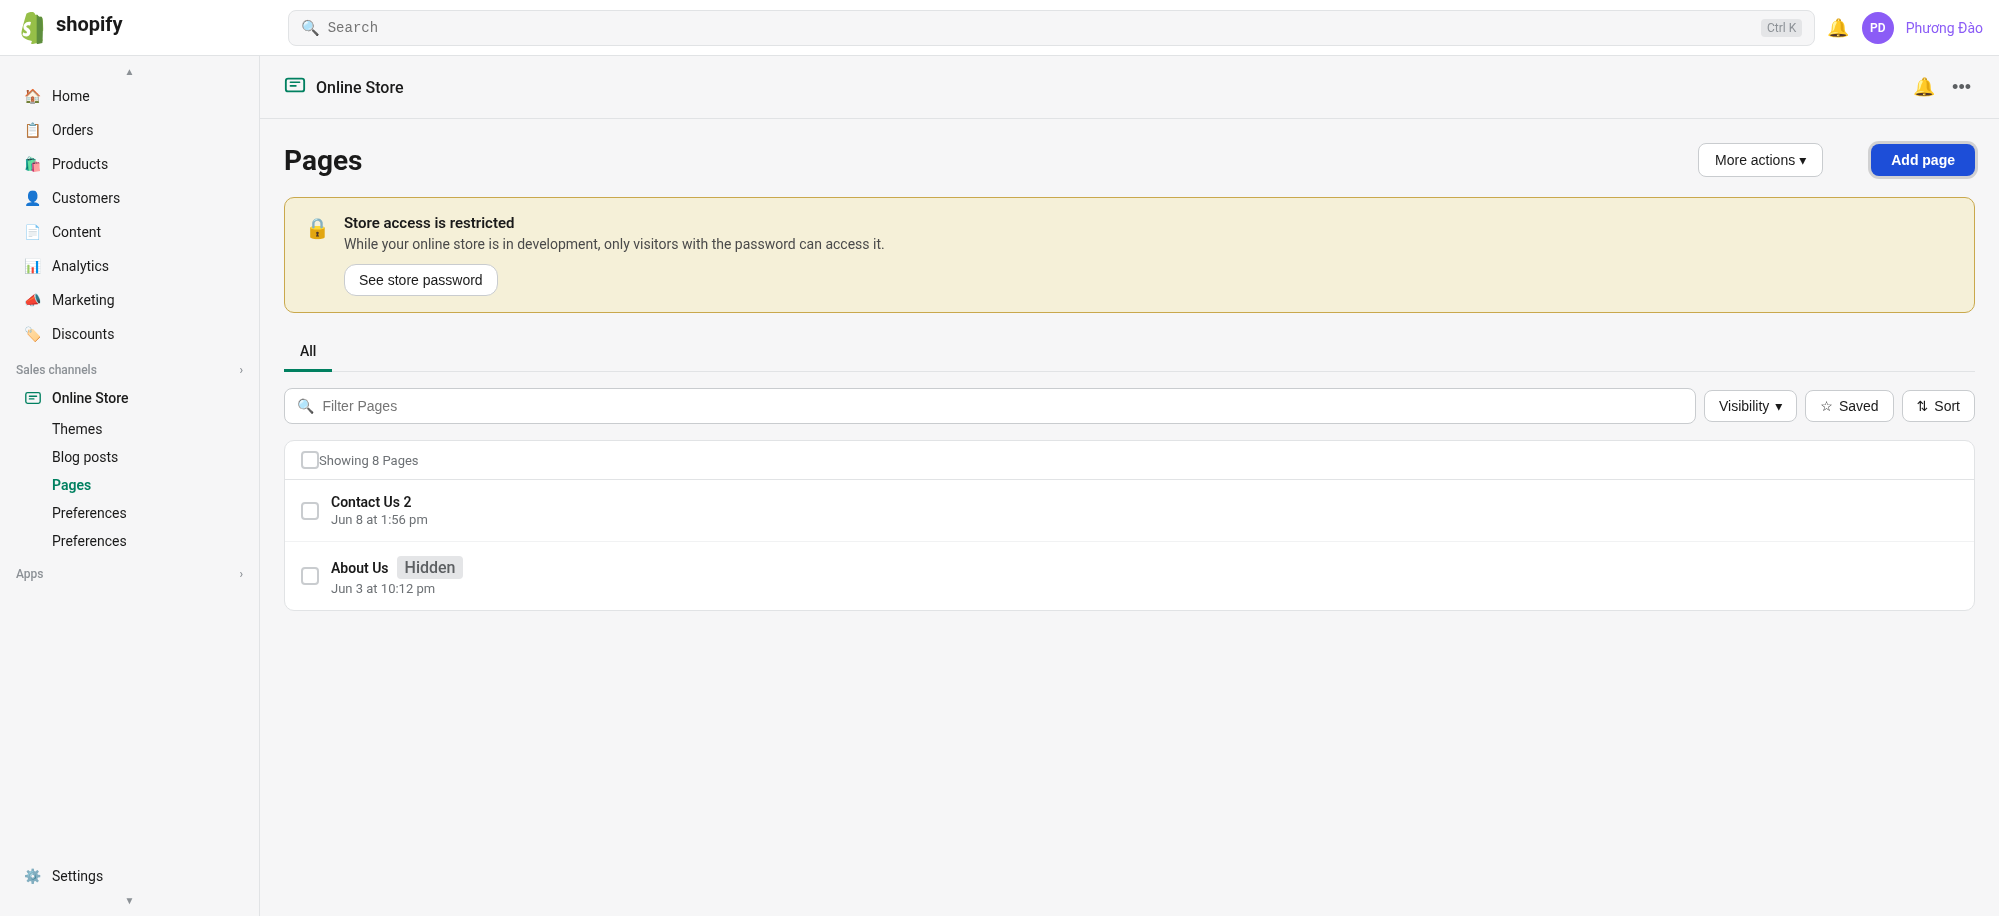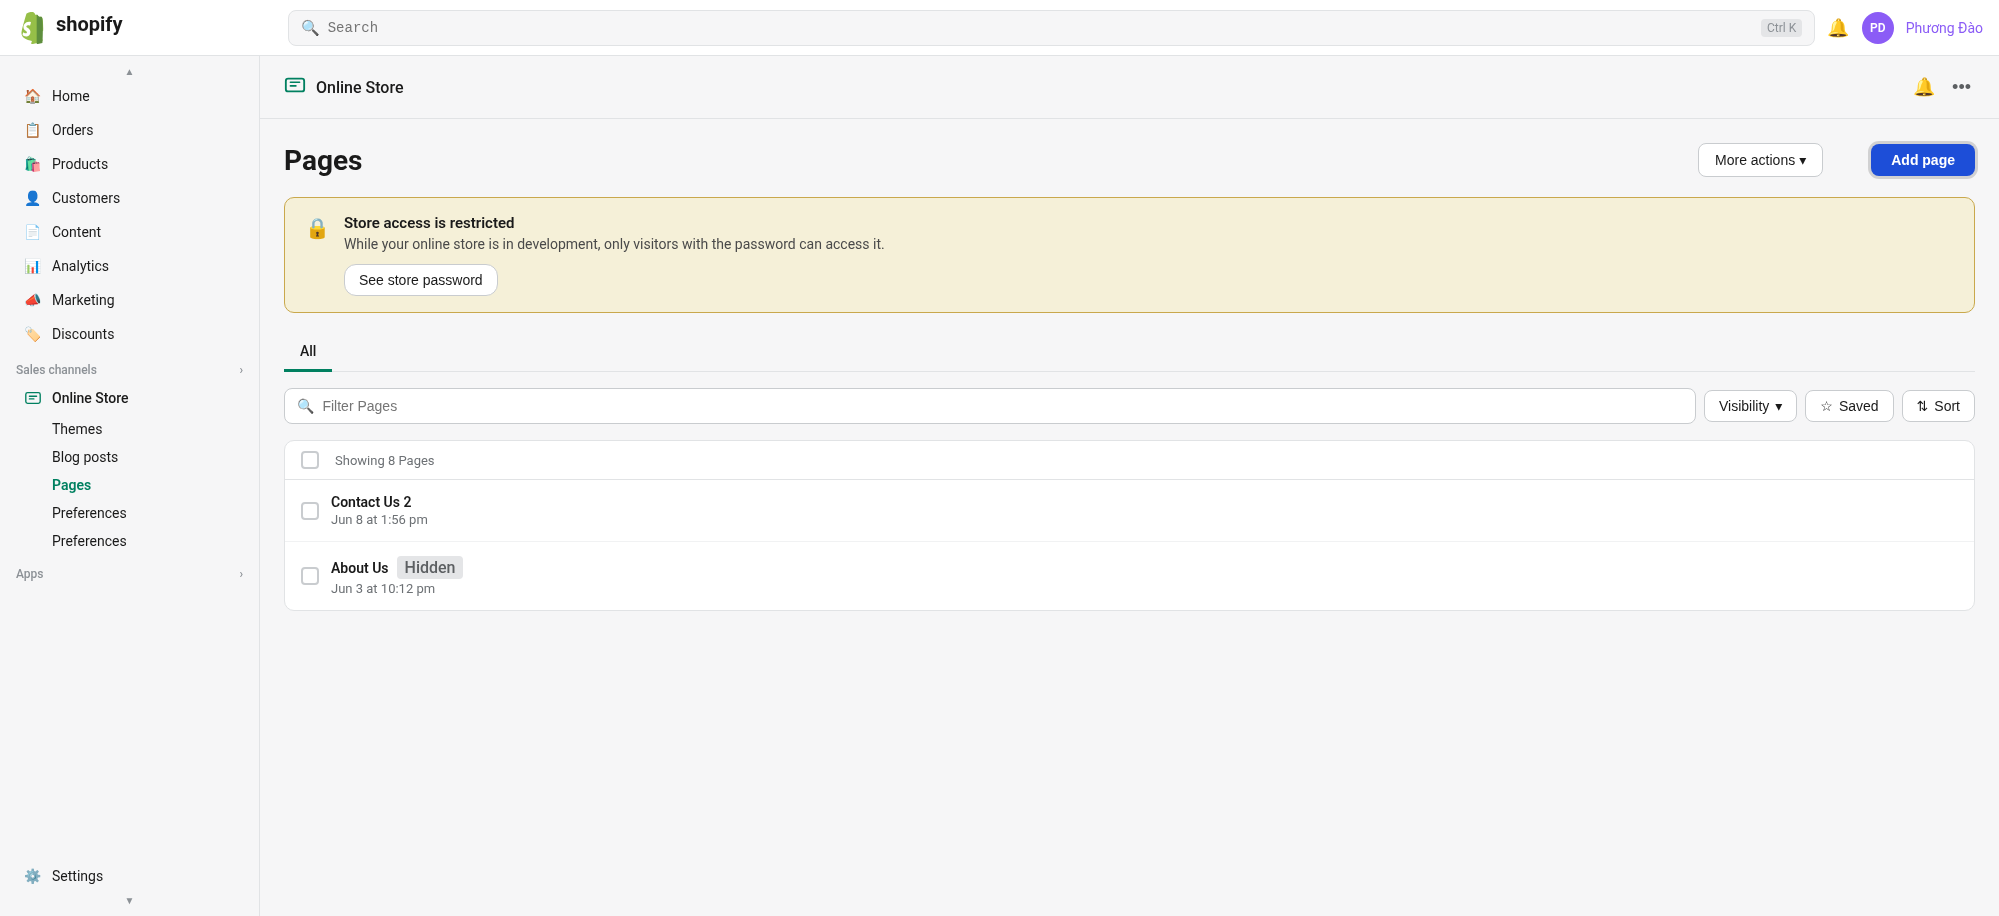--- a/index.html
+++ b/index.html
@@ -360,21 +360,21 @@
       background: #fff;
       border: 1px solid #e1e3e5;
       border-radius: 10px;
       overflow: hidden;
     }
     .table-header-row {
       display: flex;
       align-items: center;
       padding: 10px 16px;
       border-bottom: 1px solid #e1e3e5;
-      gap: 16px;
+      gap: 0;
     }
     .showing-count {
       font-size: 13px;
       color: #6d7175;
     }
     .table-row {
       display: flex;
       align-items: center;
       padding: 14px 16px;
       border-bottom: 1px solid #f1f2f3;

